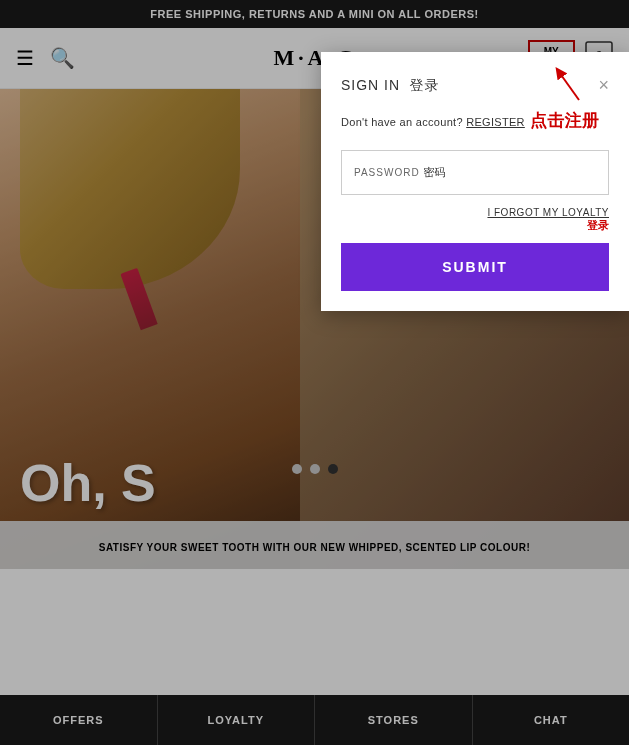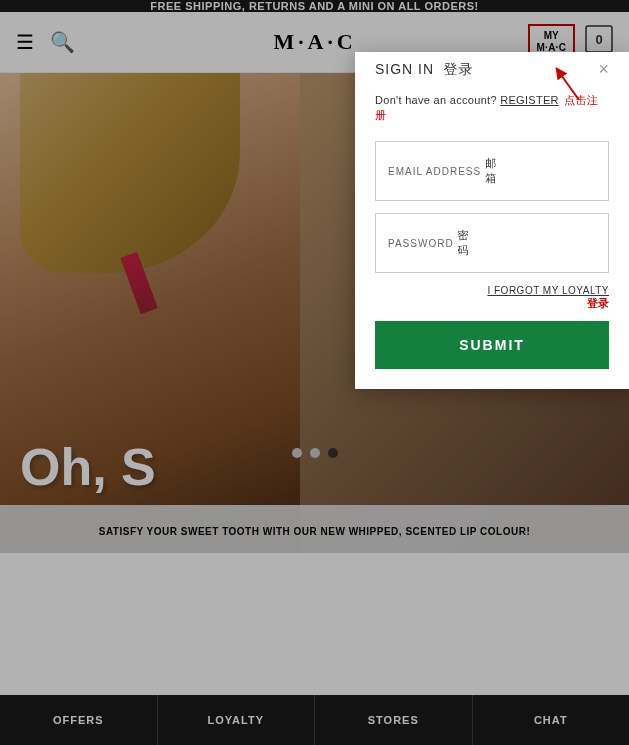--- a/index.html
+++ b/index.html
@@ -10,21 +10,21 @@
       overflow: hidden;
       position: relative;
       background: #fff;
     }
 
     
     .top-banner {
       background: #1a1a1a;
       color: #fff;
       text-align: center;
-      padding: 0 10px;
+      padding: 8px 10px;
       font-size: 11px;
       font-weight: bold;
       letter-spacing: 0.5px;
     }
 
     
     .header {
       display: flex;
       align-items: center;
       justify-content: space-between;
@@ -150,23 +150,23 @@
       position: absolute;
       top: 0; left: 0;
       width: 100%; height: 100%;
       background: rgba(0,0,0,0.3);
       z-index: 20;
     }
     .modal {
       position: absolute;
       top: 52px;
       right: 0;
-      width: 274px;
+      width: 308px;
       background: #fff;
-      padding: 8px 20px 20px;
+      padding: 24px 20px 20px;
       z-index: 30;
       box-shadow: 0 4px 20px rgba(0,0,0,0.3);
     }
     .modal-header {
       display: flex;
       justify-content: space-between;
       align-items: flex-start;
       margin-bottom: 14px;
     }
     .modal-title {
@@ -193,22 +193,22 @@
       position: relative;
     }
     .modal-register-line a {
       color: #333;
       text-decoration: underline;
       cursor: pointer;
       margin-top: 14px;
     }
     .annotation-register {
       color: #cc0000;
-      font-size: 11px;
-      font-weight: normal;
+      font-size: 17px;
+      font-weight: bold;
       margin-left: 2px;
     }
     .forgot-row {
       text-align: right;
       font-size: 10px;
       color: #333;
       margin-bottom: 0;
       letter-spacing: 0.5px;
       position: relative;
     }
@@ -220,21 +220,21 @@
     .annotation-login {
       color: #cc0000;
       font-size: 11px;
       font-weight: bold;
       display: block;
       text-align: right;
       margin-bottom: 10px;
     }
     .submit-btn {
       width: 100%;
-      background: #15803d;
+      background: #6d28d9;
       color: #fff;
       border: none;
       padding: 16px;
       font-size: 14px;
       font-weight: bold;
       letter-spacing: 2px;
       cursor: pointer;
       text-align: center;
     }
 
@@ -342,25 +342,20 @@
     <div class="modal-close">×</div>
   </div>
 
   <div class="modal-register-line">
     <span>Don't have an account?</span>
     <a>REGISTER</a>
     <span class="annotation-register">点击注册</span>
   </div>
 
   
-  <div class="input-row">
-    <span class="input-row-label">EMAIL ADDRESS</span>
-    <span class="input-row-chinese">邮箱</span>
-    <input type="text" style="border: none; outline: none; flex: 1 1 0%; font-size: 11px; margin-left: 6px; background: transparent;">
-  </div>
 
   
   <div class="input-row">
     <span class="input-row-label">PASSWORD</span>
     <span class="input-row-chinese">密码</span>
     <input type="password" style="border: none; outline: none; flex: 1 1 0%; font-size: 11px; margin-left: 6px; background: transparent;">
   </div>
 
   <div class="forgot-row">
     <span class="forgot-link">I FORGOT MY LOYALTY</span>

